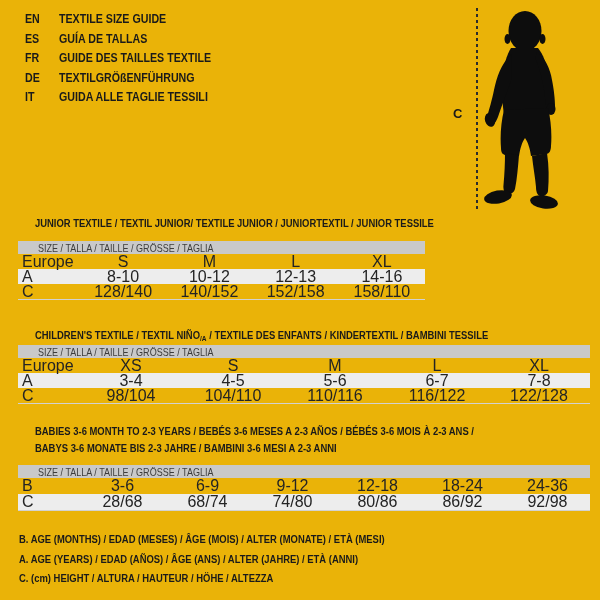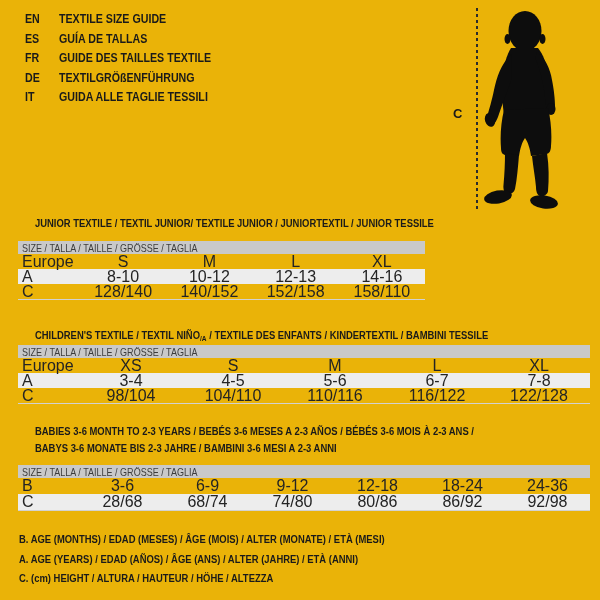--- a/index.html
+++ b/index.html
@@ -13,21 +13,21 @@
   
   .dash-line{position:absolute;left:476px;top:8px;width:2px;height:204px;
              background:repeating-linear-gradient(to bottom,#2c2c2c 0,#2c2c2c 3px,transparent 3px,transparent 6px);}
   .measure-label{position:absolute;left:453px;top:106px;font-size:13px;font-weight:700;}
   .baby{position:absolute;left:481px;top:8px;width:88px;height:202px;fill:#0d0d0d;}
   
   .sec-title{position:absolute;left:19px;font-size:11.5px;font-weight:700;height:15px;line-height:15px;margin-left:16px;}
   .sub{font-size:8px;vertical-align:-2px;}
   
   .size-table{position:absolute;left:18px;border-bottom:1px solid #d2d2d2;}
-  .band{height:13px;background:#c9c9c9;display:flex;align-items:center;padding-left:4px;
+  .band{height:13px;background:#c9c9c9;display:flex;align-items:center;padding-left:20px;
         font-size:11px;color:#3c3c3c;}
   .trow{display:flex;align-items:center;font-size:16px;color:#242424;}
   .h15{height:15px;} .h16{height:16px;}
   .rlabel{flex:0 0 58px;padding-left:4px;}
   .cell{flex:1;text-align:center;}
   .stripe{background:#ededed;}
   
   .notes{position:absolute;left:19px;top:530px;}
   .note-line{height:19.5px;line-height:19.5px;font-size:11.5px;font-weight:700;}
 </style>

